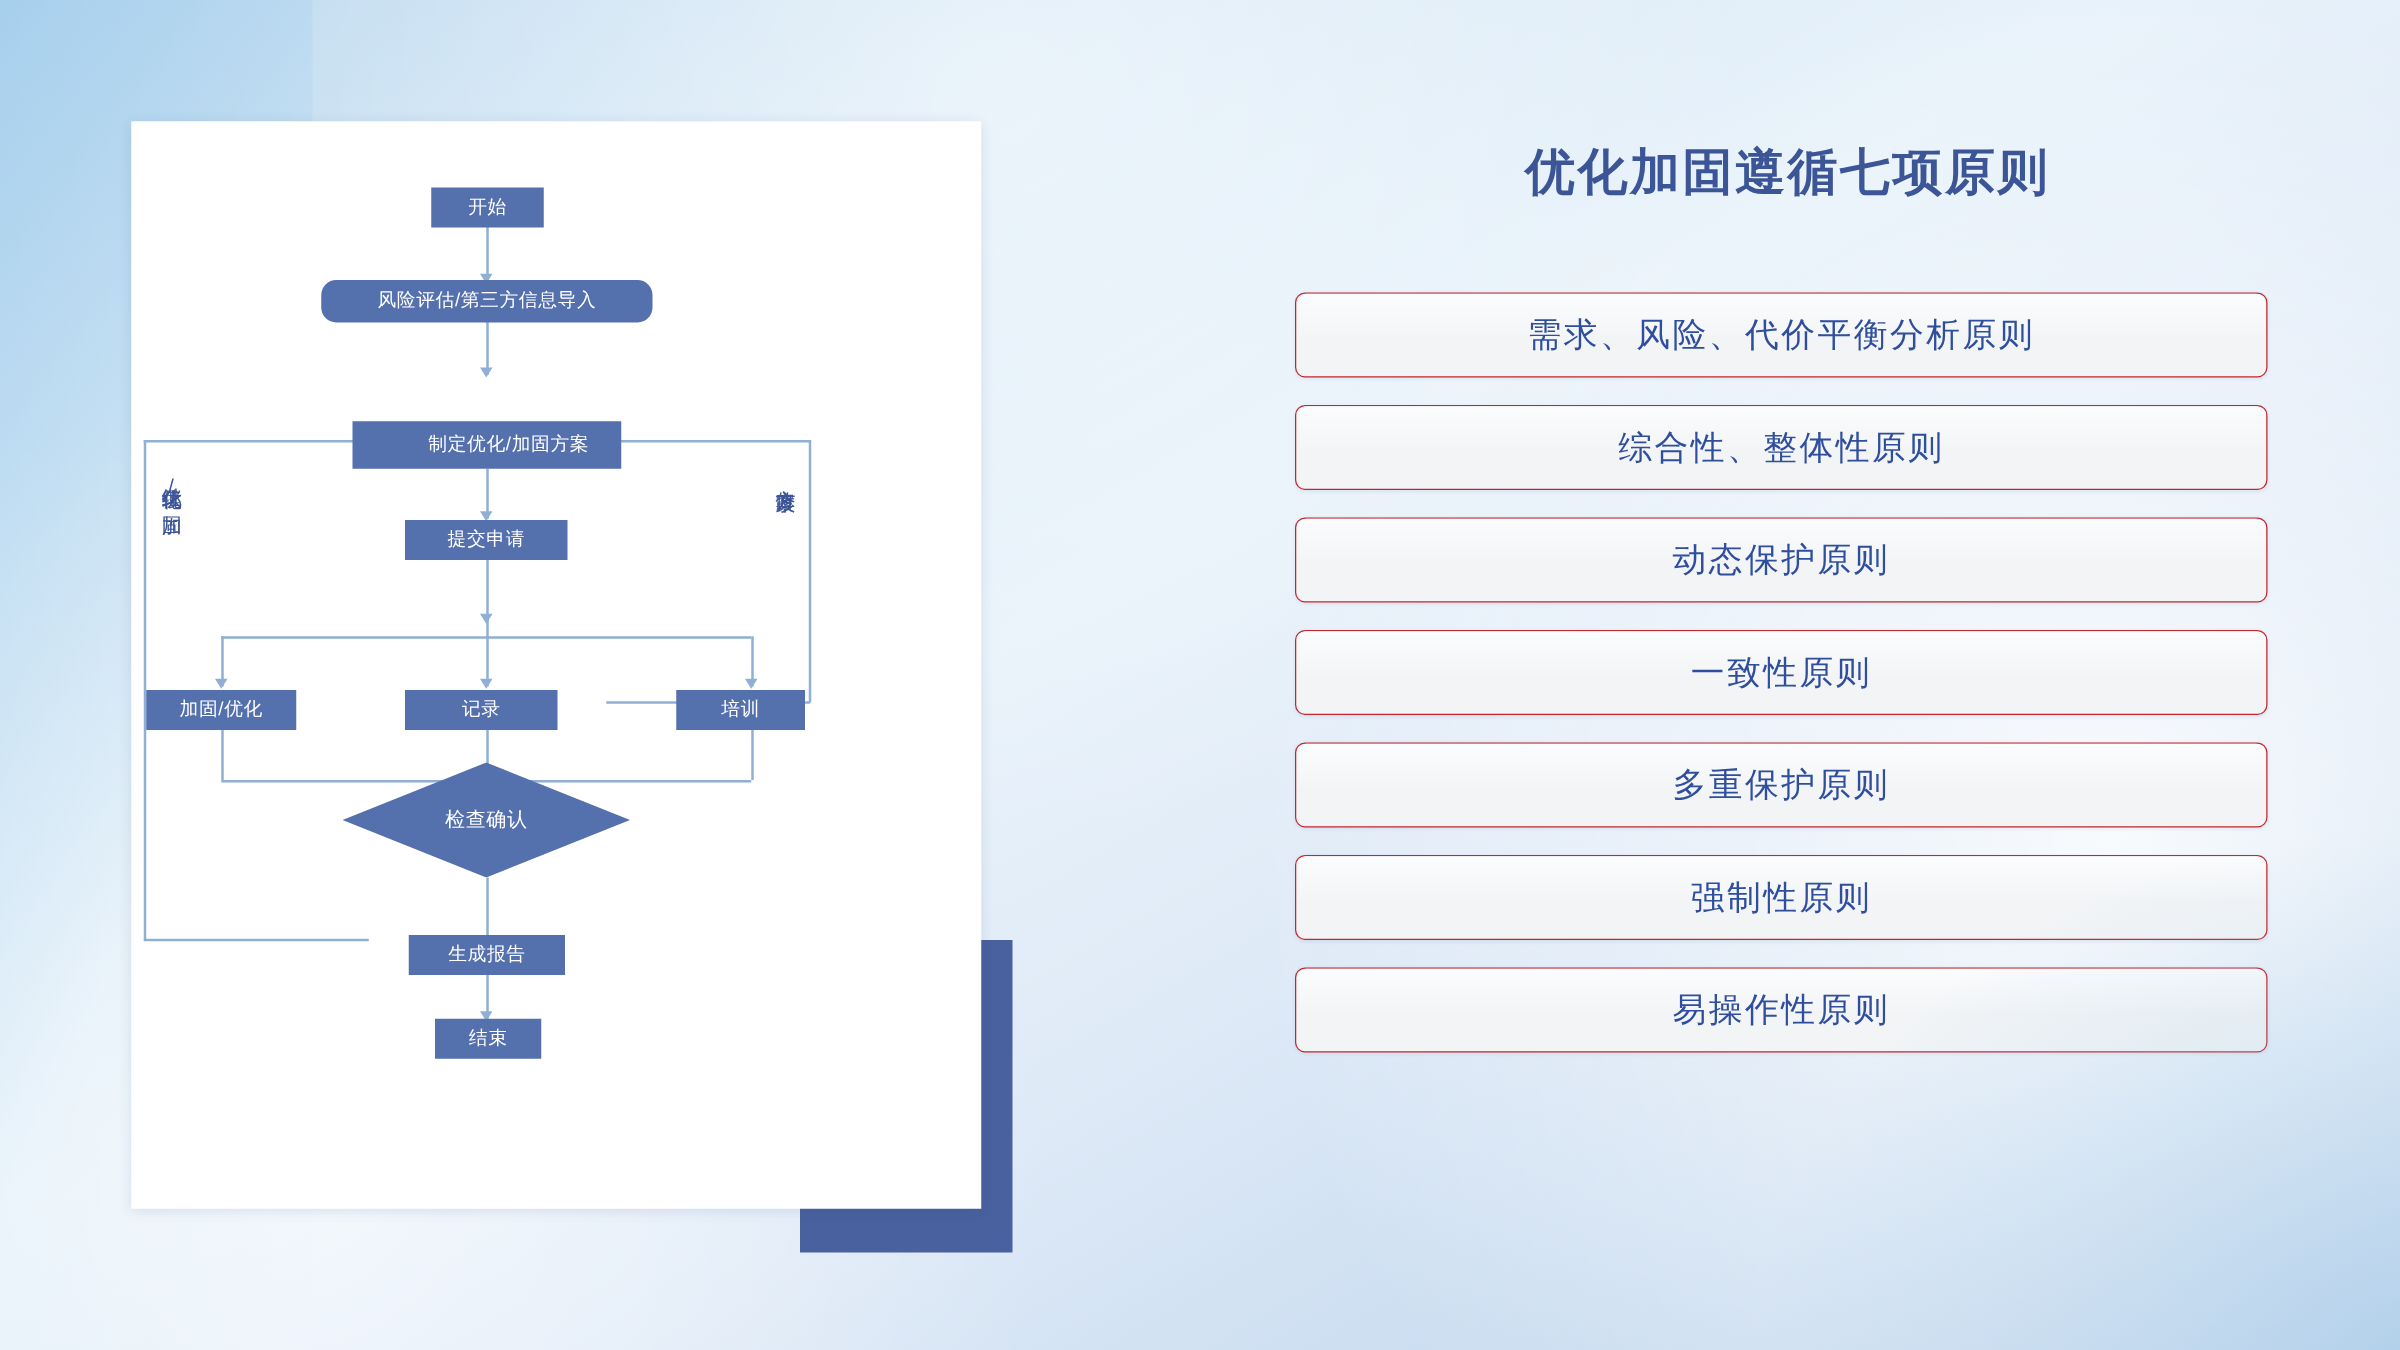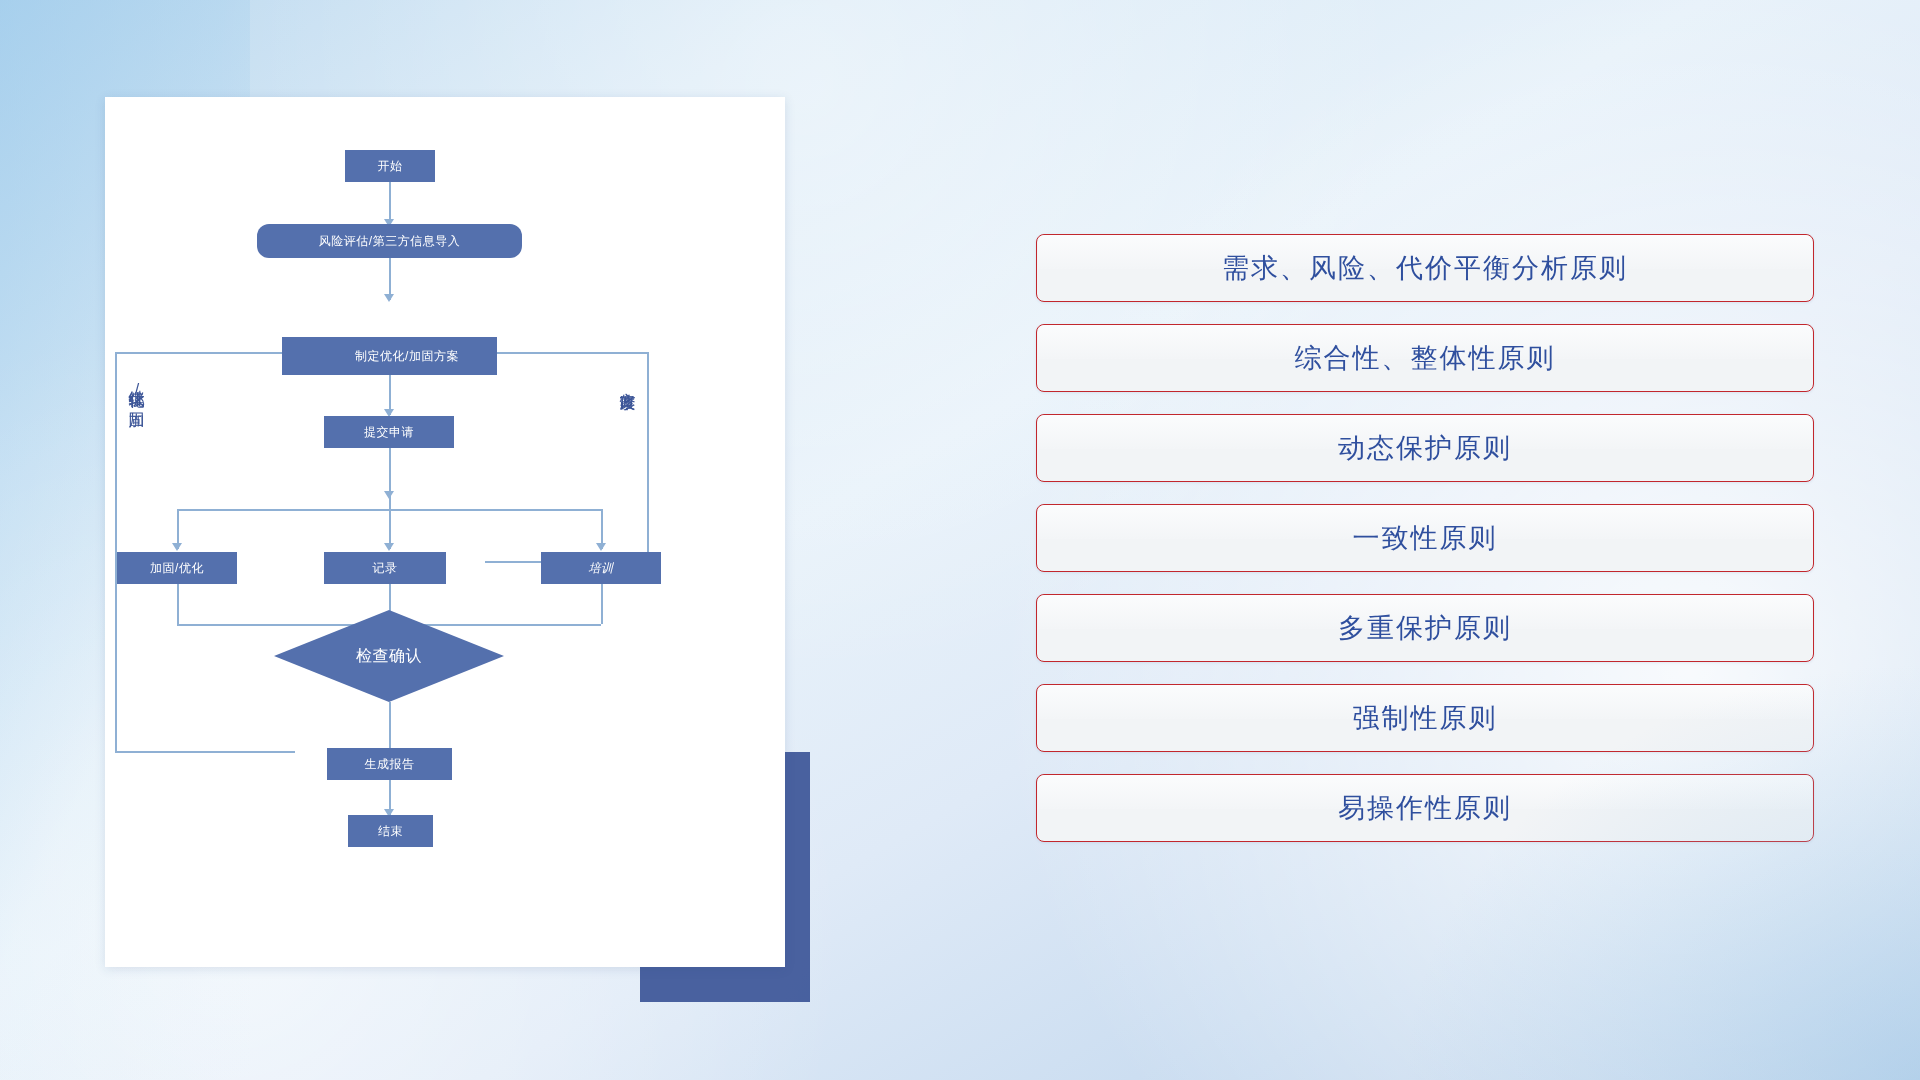--- a/index.html
+++ b/index.html
@@ -54,21 +54,21 @@
     height: 870px;
     background: #ffffff;
     box-shadow: 0 2px 10px rgba(40,70,120,0.13);
   }
 
   
   .node {
     position: absolute;
     background: #5470ad;
     color: #ffffff;
-    font-size: 12px;
+    font-size: 15px;
     line-height: 1.2;
     display: flex;
     align-items: center;
     justify-content: center;
     letter-spacing: 0.5px;
     white-space: nowrap;
     box-sizing: border-box;
   }
   .diamond-wrap {
     position: absolute;
@@ -265,35 +265,36 @@
 
     <div class="node" style="left:177px; top:240px; width:215px; height:38px;padding-left:35px;">制定优化/加固方案</div>
 
     <div class="node" style="left:219px; top:319px; width:130px; height:32px;">提交申请</div>
 
 
     <div class="node" style="left:12px; top:455px; width:120px; height:32px;">加固/优化</div>
 
     <div class="node" style="left:219px; top:455px; width:122px; height:32px;">记录</div>
 
-    <div class="node" style="left:436px; top:455px; width:120px; height:32px;font-style:italic;">培训</div>
+    <div class="node" style="left:436px; top:455px; width:103px; height:32px;">培训</div>
 
     <div class="diamond-wrap" style="left:169px; top:513px; width:230px; height:92px;">
       <svg class="diamond" viewBox="0 0 230 92" preserveAspectRatio="none">
         <polygon points="115,0 230,46 115,92 0,46" fill="#5470ad"></polygon>
       </svg>
       <div class="diamond-label">检查确认</div>
     </div>
 
     <div class="node" style="left:222px; top:651px; width:125px; height:32px;">生成报告</div>
 
     <div class="node" style="left:243px; top:718px; width:85px; height:32px;">结束</div>
 
   </div>
 
+  <div class="right-title">优化加固遵循七项原则</div>
 
   <div class="pill-list">
     <div class="pill">
       <span>需求、风险、代价平衡分析原则</span>
     </div>
     <div class="pill">
       <span>综合性、整体性原则</span>
     </div>
     <div class="pill">
       <span>动态保护原则</span>

